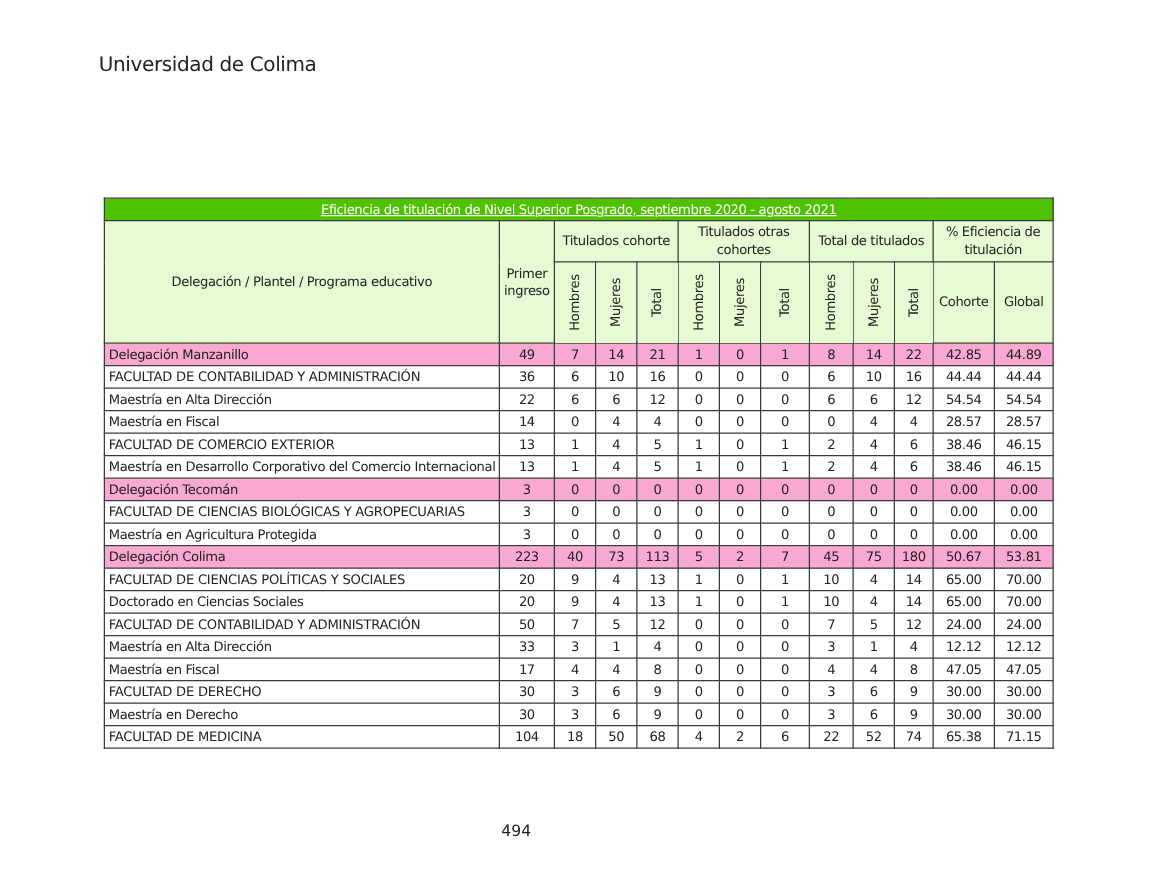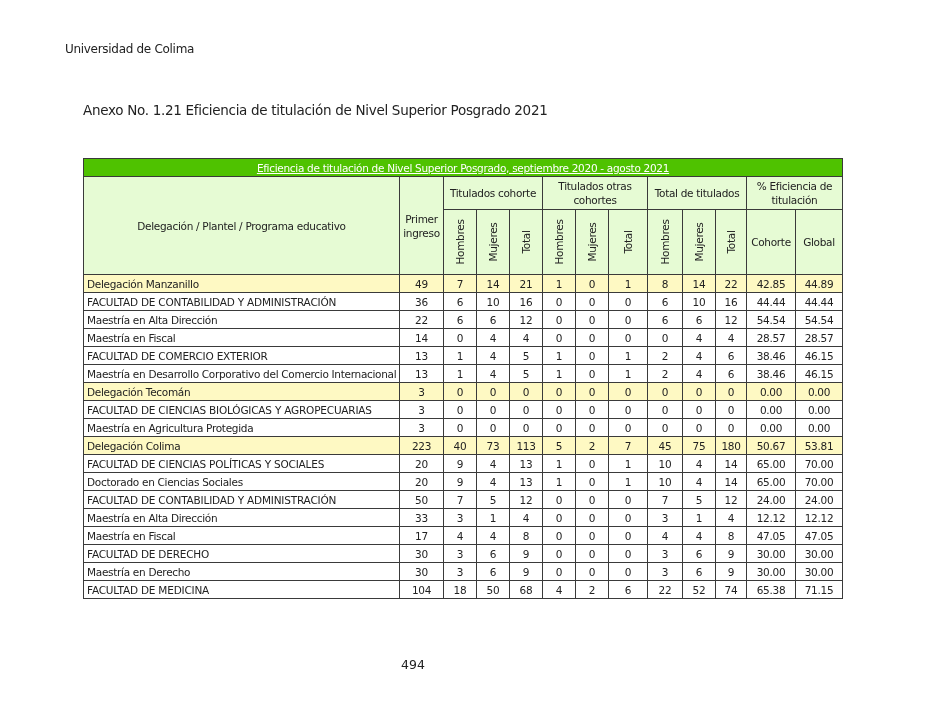--- a/index.html
+++ b/index.html
@@ -1,41 +1,40 @@
 <!DOCTYPE html>
 <html><head>
 <meta charset="utf-8">
 <style>
   html, body { margin:0; padding:0; background:#ffffff; }
   body { width:925px; height:715px; position:relative; overflow:hidden;
          font-family:"DejaVu Sans", sans-serif; color:#222; }
-  .univ { position:absolute; left:65px; top:42px; font-size:12px; letter-spacing:-0.3px; }
+  .univ { position:absolute; left:79px; top:42px; font-size:16px; letter-spacing:-0.3px; }
   .annex { position:absolute; left:83px; top:101px; font-size:13.5px; line-height:19px; letter-spacing:-0.3px; }
   .pagenum { position:absolute; left:0; width:826px; top:657px; text-align:center; font-size:12.5px; }
   table.eff { position:absolute; left:83px; top:158px; border-collapse:collapse; table-layout:fixed;
               font-size:10.5px; letter-spacing:-0.3px; }
   table.eff td, table.eff th { border:1px solid #3a3a3a; padding:0; font-weight:normal; }
   .title-row th { background:#4fc200; color:#ffffff; height:17px; text-align:center; font-size:10.5px;
                   border-color:#3a5a2a;text-decoration:underline; }
   .hdr { background:#e6fbd4; text-align:center; vertical-align:middle; line-height:14px; }
   .vert { height:64px; position:relative; }
   .vert span { position:absolute; left:50%; top:50%; transform:translate(-50%,-50%) rotate(-90deg);
                white-space:nowrap; display:block; }
   tr.data td { height:17px; text-align:center; }
   tr.data td.name { text-align:left; padding-left:3px; white-space:nowrap; overflow:hidden; }
-  tr.data.deleg td { background:#fef9c3; }
+  tr.data.deleg td { background:#f9a8d4; }
   tr.data.facultad td.name { letter-spacing:-0.2px; }
   tr.data.prog td.name { font-style:normal; }
 </style>
 </head>
 <body>
 
 <div class="univ">Universidad de Colima</div>
 <div class="annex">
-  <div>Anexo No. 1.21 Eficiencia de titulación de Nivel Superior Posgrado 2021</div>
 </div>
 
 <table class="eff">
   <colgroup>
     <col style="width:316px">
       <col style="width:44px">
     <col style="width:33px">
       <col style="width:33px">
       <col style="width:33px">
     <col style="width:33px">

